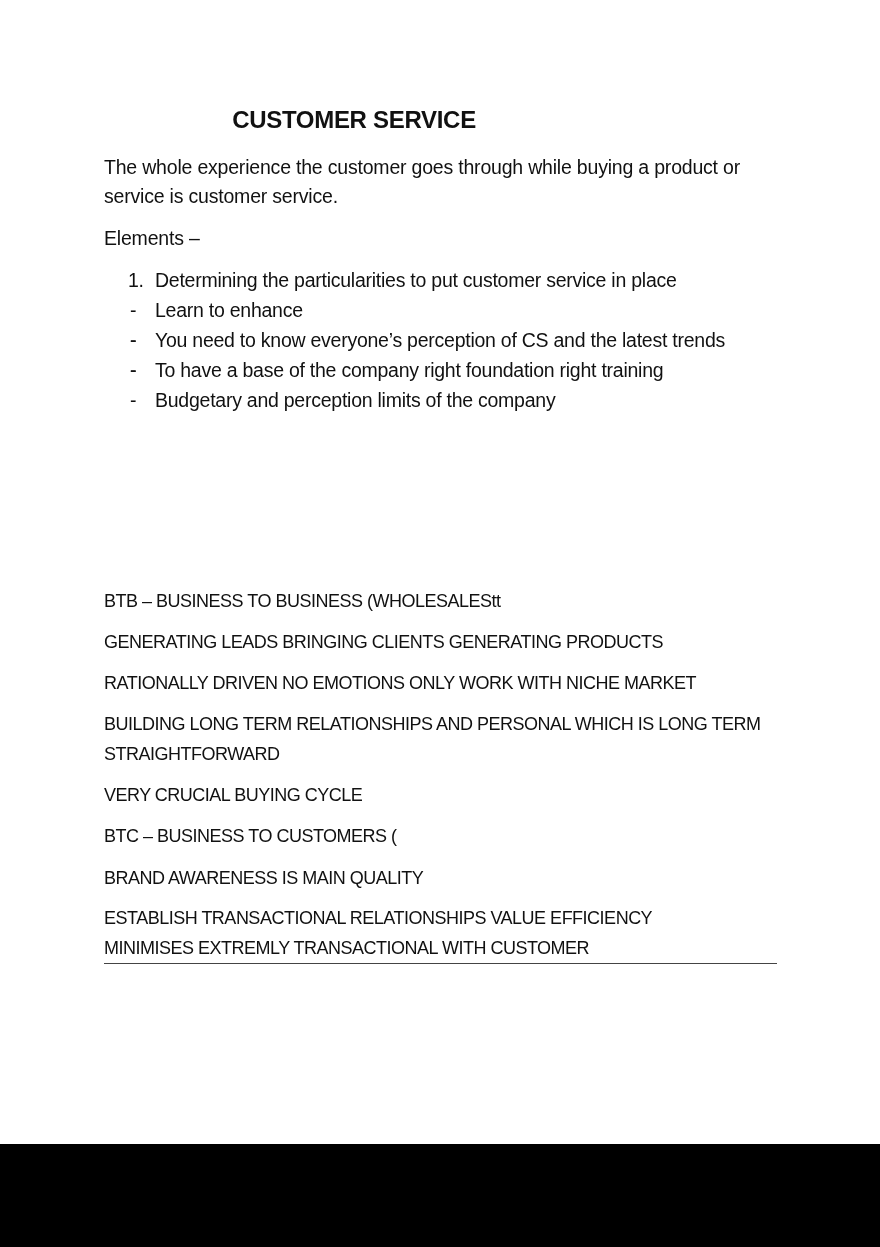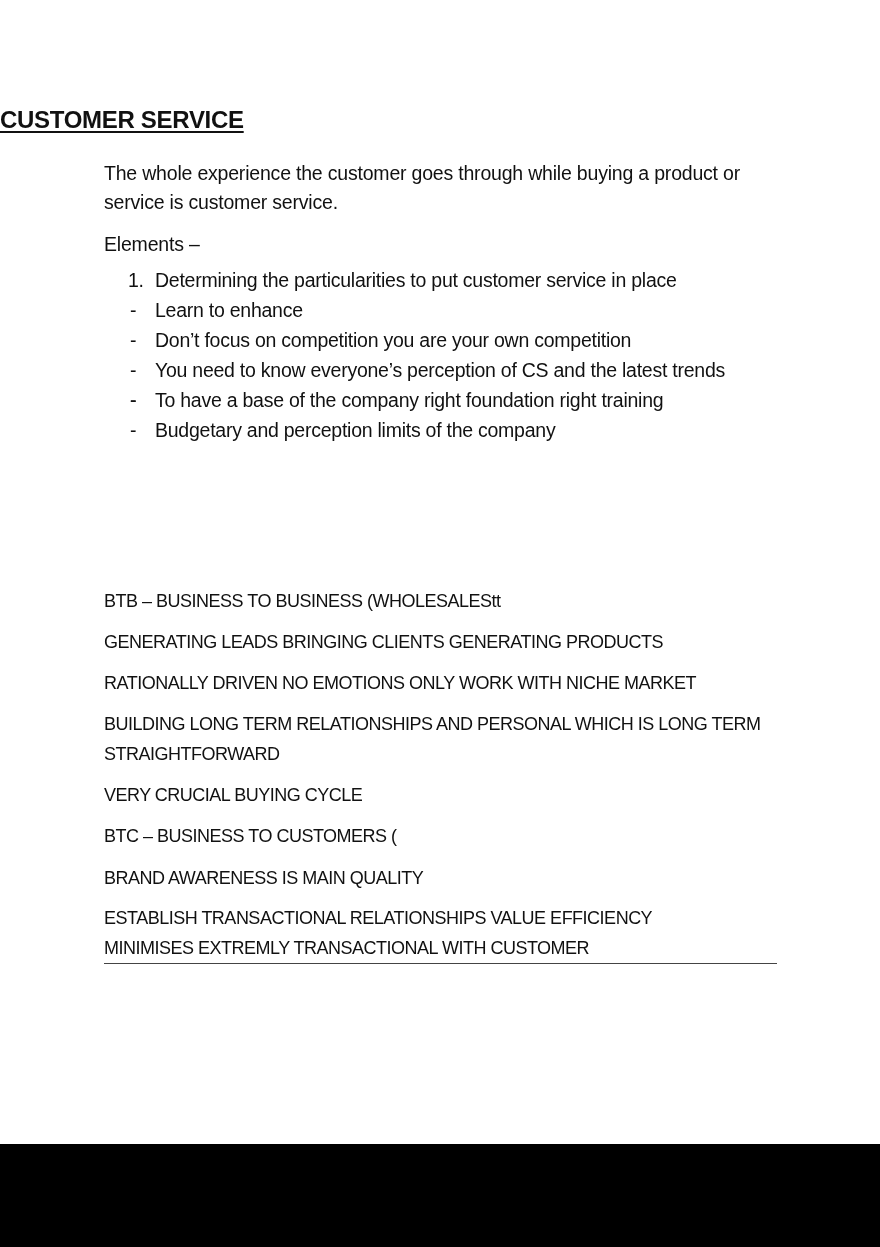--- a/index.html
+++ b/index.html
@@ -2,25 +2,25 @@
 <html><head>
   <meta charset="utf-8">
   <style>
     html, body { margin: 0; padding: 0; }
     body {
       width: 880px; height: 1247px; background: #ffffff; position: relative; overflow: hidden;
       font-family: "Liberation Sans", sans-serif; color: #111;
     }
     .page { position: absolute; left: 0; top: 0; width: 880px; height: 1144px; background: #fff; }
     .title {
-      position: absolute; top: 106px; left: 0; width: 708px; text-align: left;
-      font-weight: bold; font-size: 24px; text-decoration: underline; text-underline-offset: 3px;
+      position: absolute; top: 106px; left: 0; width: 708px; text-align: center;
+      font-weight: bold; font-size: 24px; text-underline-offset: 3px;
       letter-spacing: -0.3px;
     }
-    .para { position: absolute; left: 104px; font-size: 19.5px; line-height: 29px; letter-spacing: -0.2px; margin-top: 6px; }
+    .para { position: absolute; left: 104px; font-size: 19.5px; line-height: 29px; letter-spacing: -0.2px; }
     .intro { top: 153px; width: 640px; }
     .elements { top: 224px; }
     .list { position: absolute; left: 104px; top: 265px; width: 670px; font-size: 19.5px; line-height: 30px; letter-spacing: -0.25px; }
     .li { position: relative; padding-left: 51px; }
     .li .marker { position: absolute; left: 24px; top: 0; }
     .li .marker.dash { left: 26px; }
     .caps { position: absolute; left: 104px; font-size: 18px; line-height: 30px; letter-spacing: -0.5px; width: 680px; }
     .rule { position: absolute; left: 104px; top: 963px; width: 673px; height: 0; border-top: 1.5px solid #444; }
     .blackbar { position: absolute; left: 0; top: 1144px; width: 880px; height: 103px; background: #000; }
   </style>
@@ -36,21 +36,20 @@
     <div class="li">
       <span class="marker">1.</span>
       <span>Determining the particularities to put customer service in place</span>
     </div>
     <div class="li">
       <span class="marker dash">-</span>
       <span>Learn to enhance</span>
     </div>
     <div class="li">
       <span class="marker dash">-</span>
-      <span>Don’t focus on competition you are your own competition</span>
     </div>
     <div class="li">
       <span class="marker dash">-</span>
       <span>You need to know everyone’s perception of CS and the latest trends</span>
     </div>
     <div class="li">
       <span class="marker dash">-</span>
     </div>
     <div class="li">
       <span class="marker dash">-</span>

